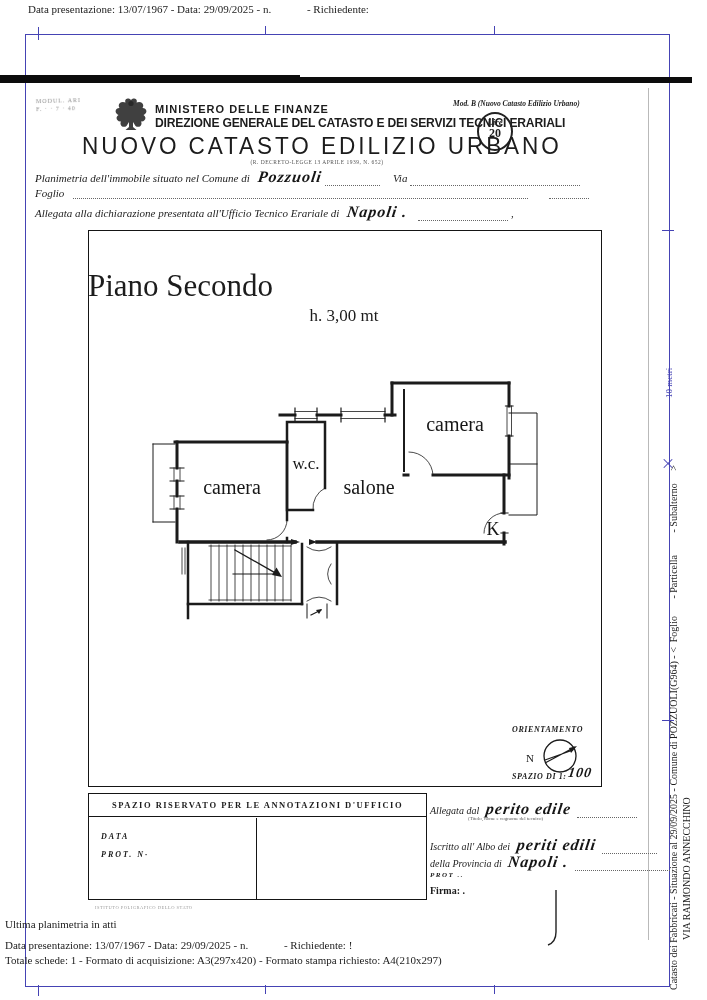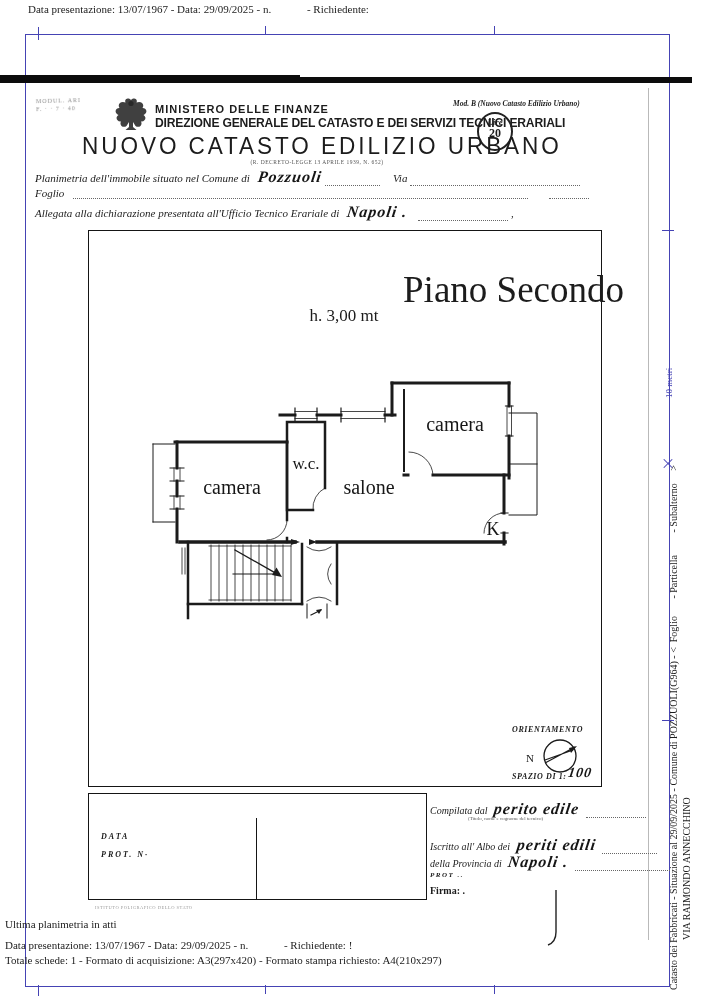--- a/index.html
+++ b/index.html
@@ -30,21 +30,21 @@
   .lire .l2{font-size:12px;font-weight:bold;}
   .bigtitle{left:82px;top:133px;width:470px;text-align:center;font-family:"Liberation Sans",sans-serif;
             font-size:23px;letter-spacing:3px;white-space:nowrap;transform:scaleX(.98);transform-origin:0 0;}
   .subtitle{left:82px;top:159px;width:470px;text-align:center;font-size:5.5px;color:#555;letter-spacing:.5px;}
   .formline{font-style:italic;font-size:11px;white-space:nowrap;}
   .dots{border-bottom:1px dotted #666;display:inline-block;height:12px;vertical-align:bottom;}
   .hand{font-style:italic;font-weight:bold;transform:skewX(-8deg);display:inline-block;
         font-size:16px;letter-spacing:1px;color:#161616;}
   
   .planbox{left:88px;top:230px;width:512px;height:555px;border:1.5px solid #151515;}
-  .floortitle{left:88px;top:268px;width:536px;text-align:right;font-size:37px;}
+  .floortitle{left:88px;top:268px;width:536px;text-align:left;font-size:31px;}
   .floorh{left:88px;top:306px;width:512px;text-align:center;font-size:17px;}
   .orient-title{left:512px;top:725px;font-size:8px;font-weight:bold;font-style:italic;letter-spacing:.6px;}
   .scala{left:512px;top:772px;font-size:8px;font-weight:bold;font-style:italic;letter-spacing:.6px;}
   .scala-hand{left:568px;top:765px;font-size:14px;}
   
   .annbox{left:88px;top:793px;width:337px;height:105px;border:1.5px solid #151515;}
   .annhead{border-bottom:1.5px solid #151515;height:22px;line-height:22px;text-align:center;
            font-size:8.5px;font-weight:bold;letter-spacing:1.5px;}
   .anndiv{position:absolute;left:167px;top:24px;width:1px;height:81px;background:#151515;}
   .annlbl{position:absolute;font-size:8px;font-weight:bold;font-style:italic;letter-spacing:2px;}
@@ -183,28 +183,29 @@
 <svg class="abs" style="left:518px;top:735px;" width="75" height="42" viewBox="0 0 75 42">
   <circle cx="42" cy="21" r="16" stroke="#1b1b1b" stroke-width="1.3" fill="none"></circle>
   <path d="M27 28 L57 12 M27 25 L55 15" stroke="#1b1b1b" stroke-width="1.2" fill="none"></path>
   <polygon points="59,11 51,13 53,18" fill="#1b1b1b"></polygon>
   <text x="8" y="27" font-size="11">N</text>
 </svg>
 <div class="abs scala">SPAZIO DI 1:</div>
 <div class="abs scala-hand hand">100</div>
 
 <div class="abs annbox">
+  <div class="annhead">SPAZIO RISERVATO PER LE ANNOTAZIONI D'UFFICIO</div>
   <div class="anndiv"></div>
   <div class="annlbl" style="left:12px;top:38px;">DATA</div>
   <div class="annlbl" style="left:12px;top:56px;">PROT. N·</div>
 </div>
 <div class="abs printer">ISTITUTO POLIGRAFICO DELLO STATO</div>
 
 <div class="abs rline" style="left:430px;top:800px;">
-  <span>Compilata dal</span>
+  <span>Allegata dal</span>
   <span class="hand" style="margin-left:4px;">perito edile</span>
   <span class="dots" style="width:60px;margin-left:4px;"></span>
 </div>
 <div class="abs tiny" style="left:468px;top:816px;">(Titolo, nome e cognome del tecnico)</div>
 <div class="abs rline" style="left:430px;top:836px;">
   <span>Iscritto all' Albo dei</span>
   <span class="hand" style="margin-left:4px;">periti edili</span>
   <span class="dots" style="width:55px;margin-left:4px;"></span>
 </div>
 <div class="abs rline" style="left:430px;top:853px;">

